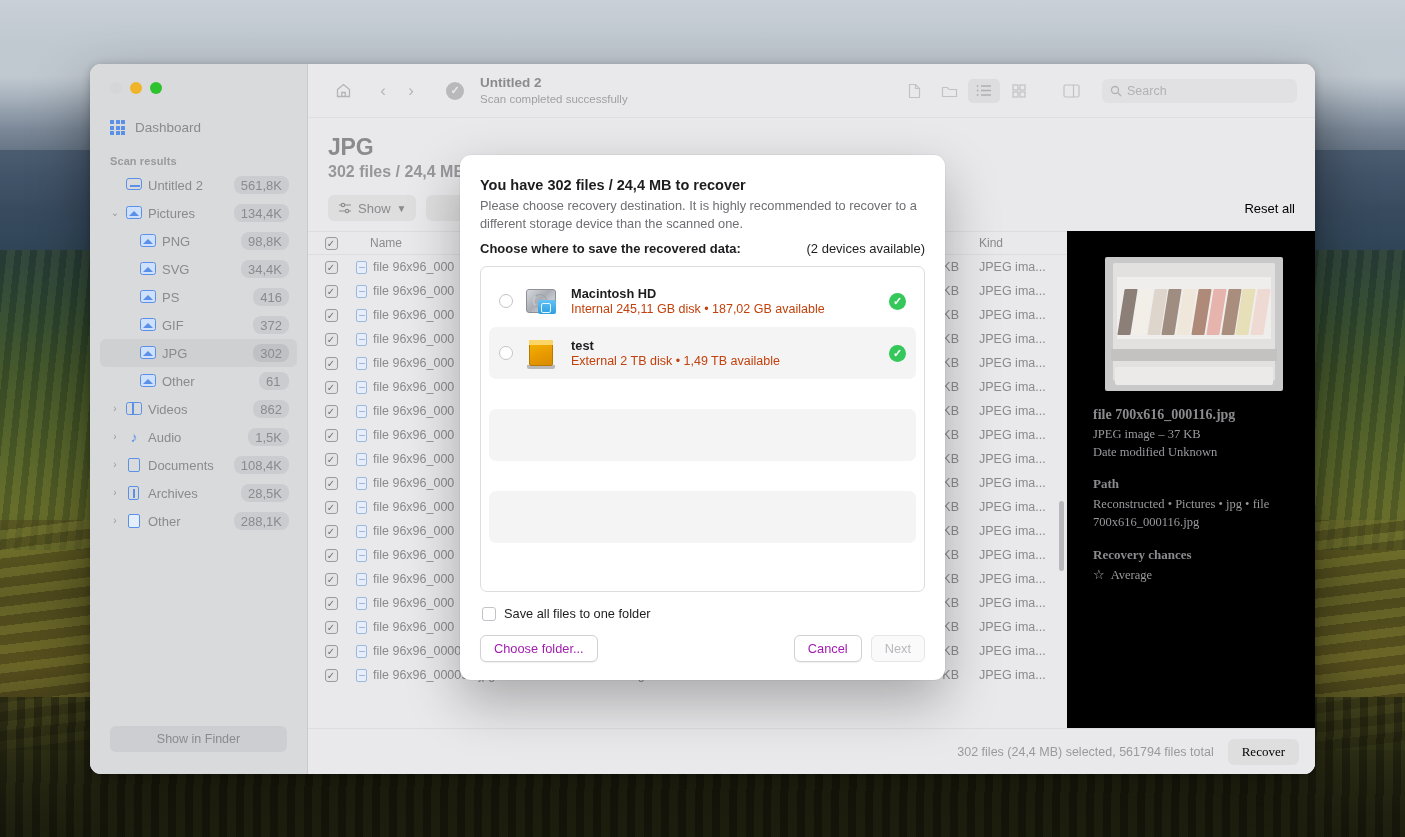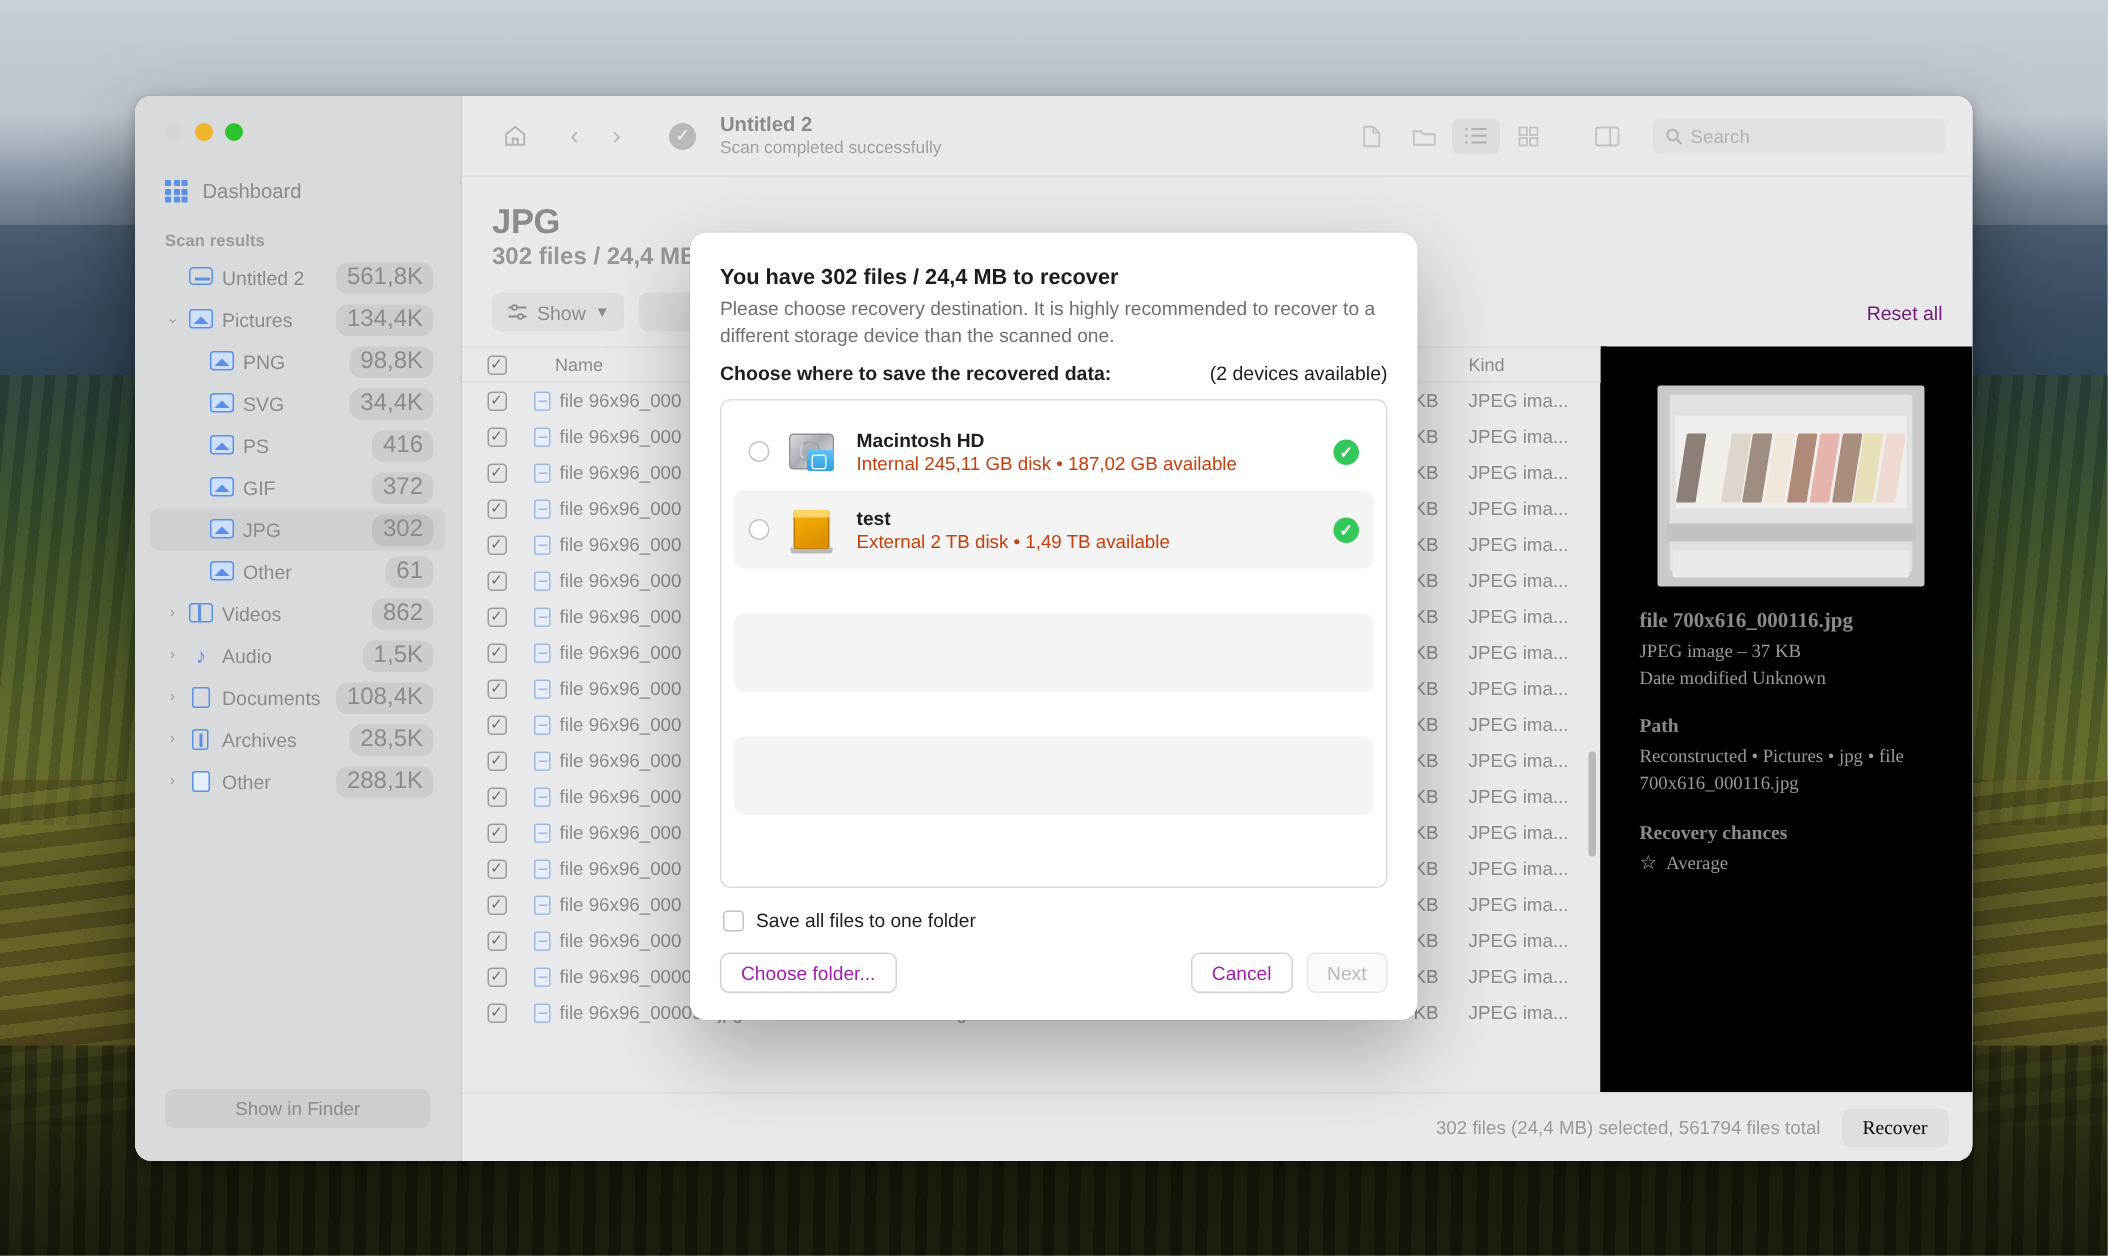--- a/index.html
+++ b/index.html
@@ -98,21 +98,21 @@
     font-size: 13px; color: #8b8b8e;
     position: relative;
   }
   .row.sel { background: #cfd0d2; }
   .row .chev {
     width: 10px; font-size: 10px; color: #9a9a9d; flex: 0 0 10px; text-align: center; line-height: 1;
   }
   .row .ico { width: 16px; height: 14px; flex: 0 0 16px; position: relative; }
   .row .lbl { flex: 1 1 auto; white-space: nowrap; overflow: hidden; }
   .row .cnt {
-    font-size: 16px; color: #8b8b8e;
+    font-size: 13px; color: #8b8b8e;
     background: #cbcccf; border-radius: 8px;
     padding: 1.5px 7px; min-width: 30px; text-align: left;
   }
   .row.sel .cnt { background: #c0c1c4; }
   .indent1 { padding-left: 24px; }
 
   
   .ic-disk { border: 1.6px solid #5a90e8; border-radius: 3px; height: 12px; width: 16px; }
   .ic-disk::after { content:""; position:absolute; left:3px; top:6px; width:10px; height:1.6px; background:#5a90e8; }
   .ic-pic  { border: 1.6px solid #5a90e8; border-radius: 2.5px; height: 13px; width: 16px; background: #cfe0fa; }
@@ -176,21 +176,21 @@
 
   #filter-bar {
     display: flex; align-items: center; gap: 10px;
     padding: 14px 20px 10px; position: relative;
   }
   .pill {
     height: 26px; border-radius: 6px; background: #dededf;
     display: flex; align-items: center; gap: 6px;
     padding: 0 10px; font-size: 13px; color: #8b8b8e;
   }
-  #reset-all { margin-left: auto; font-size: 13px; color: #701a75; }
+  #reset-all { margin-left: auto; font-size: 13px; color: #000000; }
 
   
   #table-wrap { flex: 1 1 auto; display: flex; min-height: 0; }
   #table-col { flex: 1 1 auto; display: flex; flex-direction: column; min-width: 0; position: relative; }
   #thead {
     display: flex; align-items: center; height: 24px;
     border-top: 1px solid #dddde0; border-bottom: 1px solid #dddde0;
     font-size: 12px; color: #8b8b8e; background: #e9e9eb;
     padding-left: 6px;
   }

